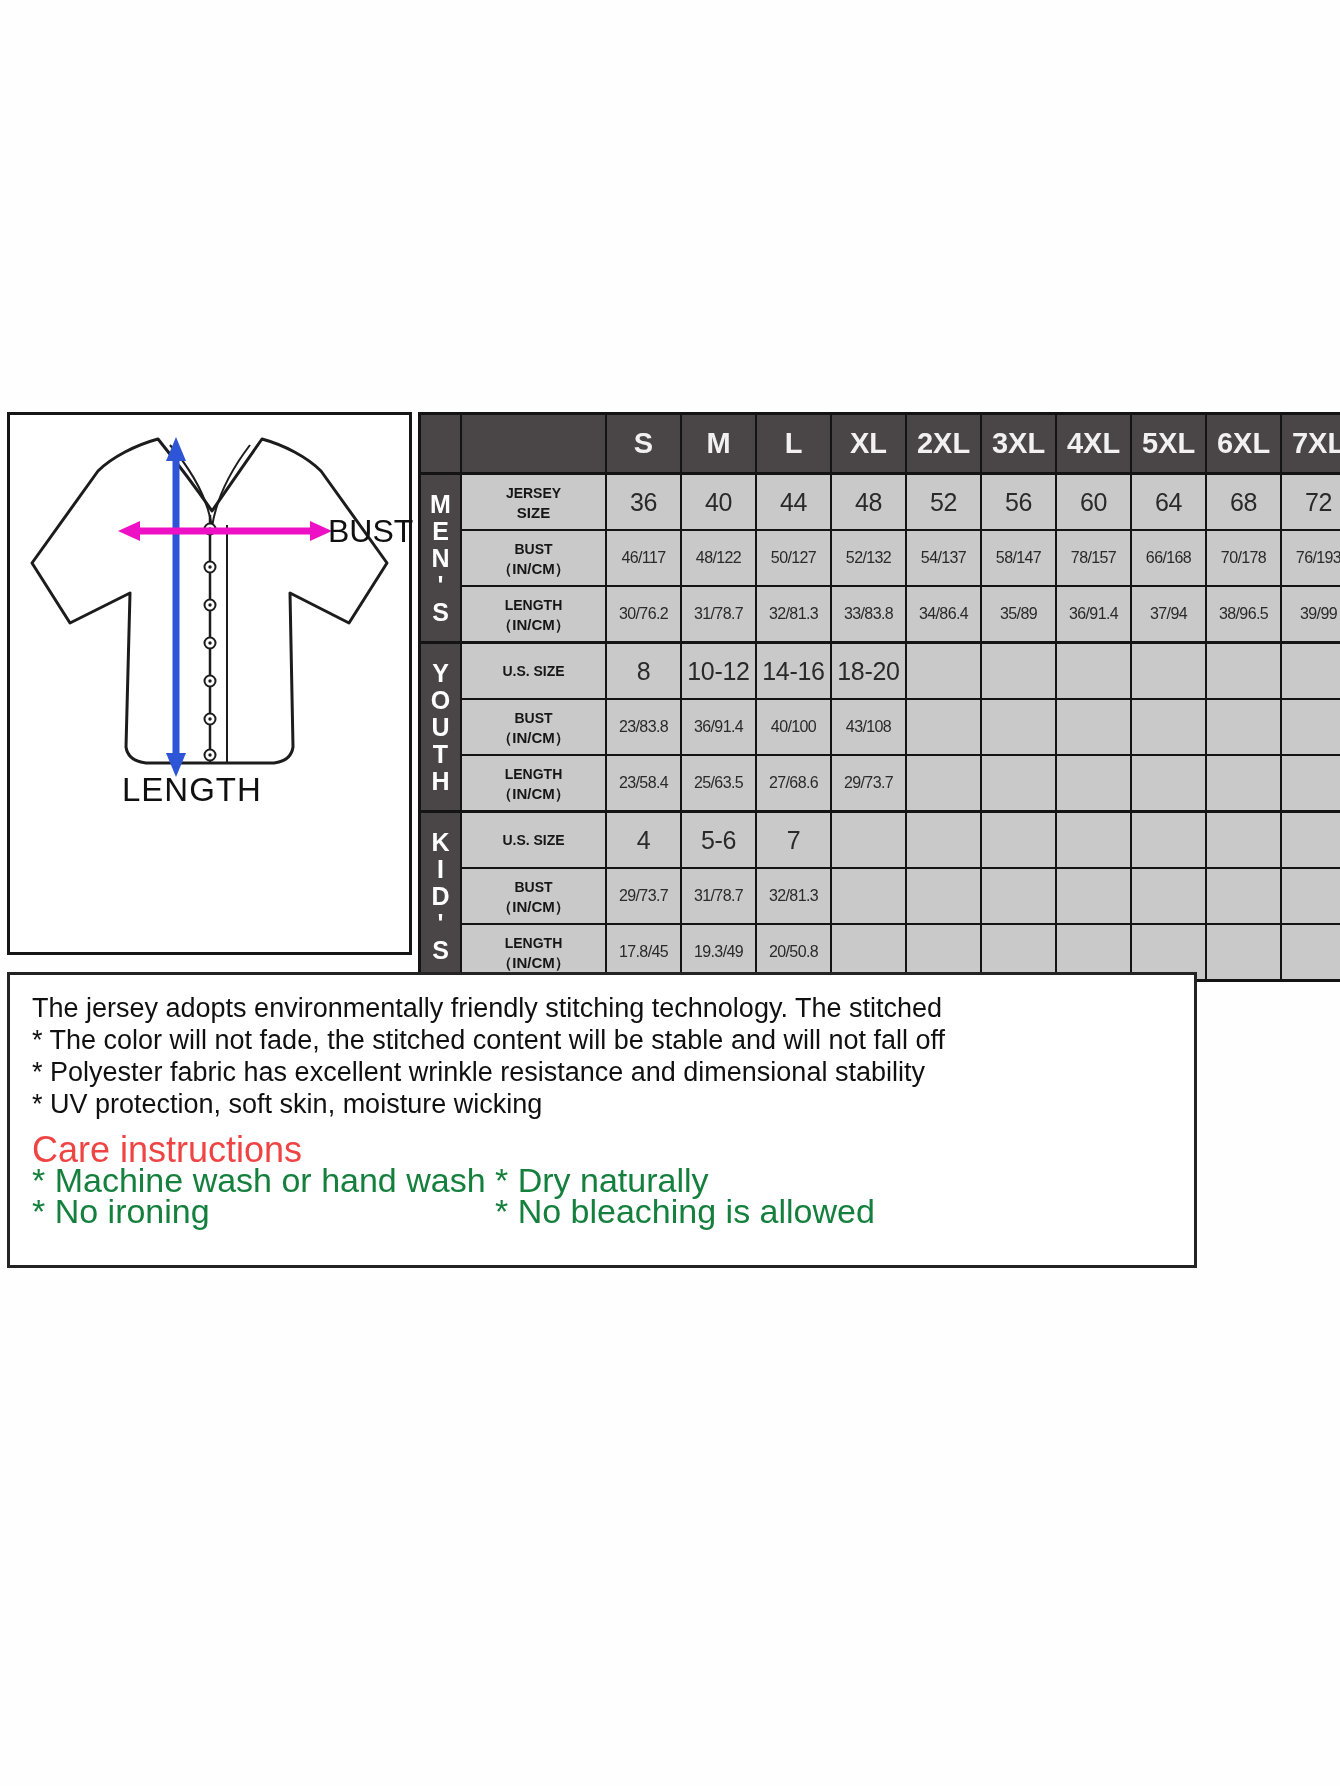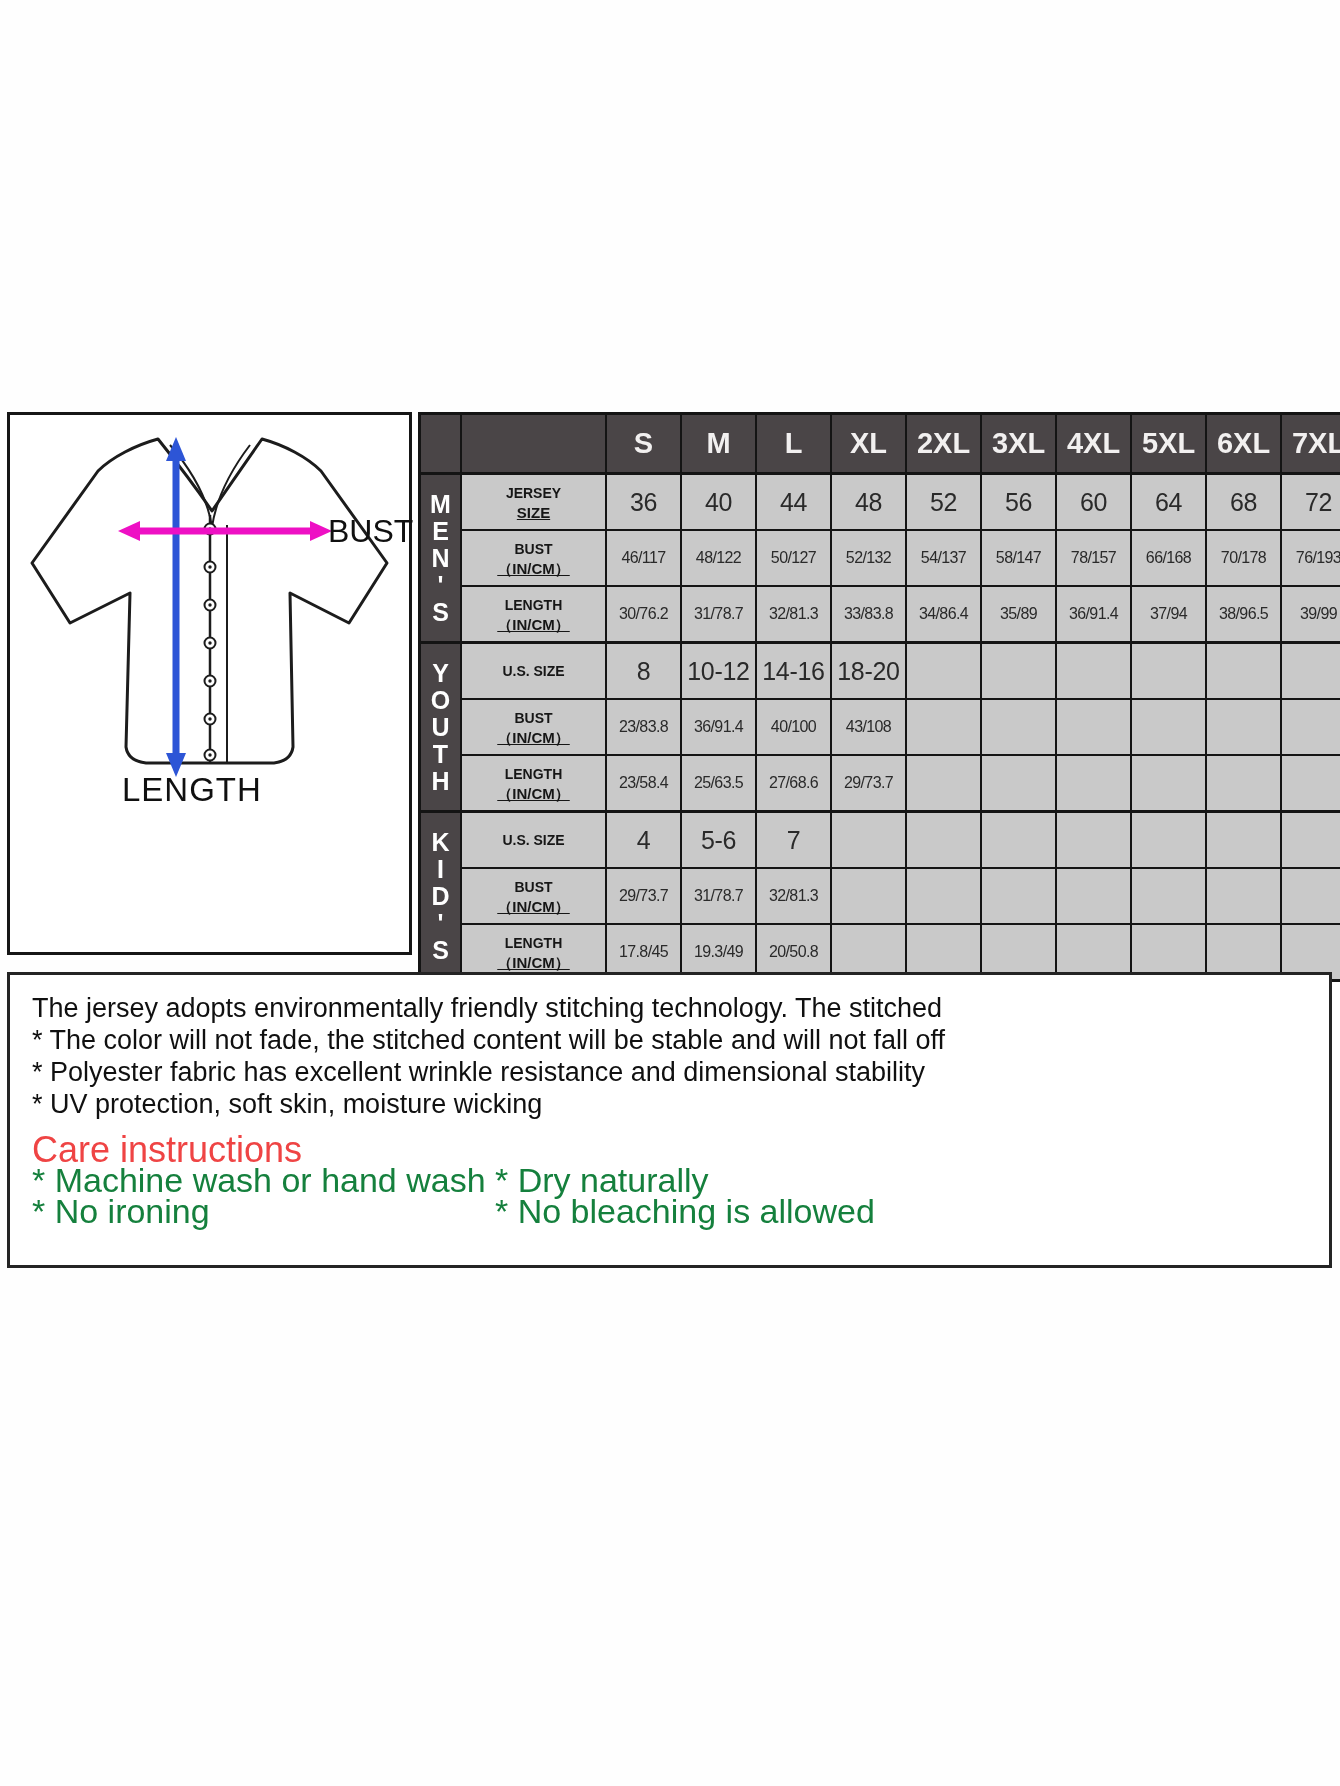--- a/index.html
+++ b/index.html
@@ -22,27 +22,27 @@
                 padding:0;overflow:hidden;}
   tr.head-row td{height:57px;background:#4a4547;color:#f2f0f0;font-size:29px;font-weight:600;}
   td.corner-group{width:39px;}
   td.corner-label{width:143px;}
   td.size-head{width:73px;}
   tr.data-row td{height:54px;}
   td.group-cell{background:#4a4547;color:#ffffff;font-weight:bold;}
   .gch{font-size:25px;line-height:27px;font-weight:bold;}
   td.label-cell{background:#c9c9c9;color:#161616;}
   .lbl-main{font-size:14px;font-weight:bold;line-height:21px;}
-  .lbl-unit{font-size:15px;font-weight:bold;line-height:18px;text-decoration:underline;}
+  .lbl-unit{font-size:15px;font-weight:bold;line-height:18px;}
   td.val{background:#c9c9c9;color:#2a2a2a;font-size:25px;letter-spacing:-0.3px;}
   td.val.frac{font-size:16px;letter-spacing:-0.6px;}
   tr.section-start td{border-top:3px solid #141414;}
 
   
-  .desc-box{position:absolute;left:7px;top:972px;width:1325px;height:296px;
+  .desc-box{position:absolute;left:7px;top:972px;width:1190px;height:296px;
             border:3px solid #242424;box-sizing:border-box;background:#ffffff;
             padding:17px 18px 0 22px;}
   .desc-line{font-size:27px;line-height:32px;color:#101010;}
   .care-title{font-size:36px;line-height:31px;margin-top:14px;color:#ef4444;}
   .care-grid{display:grid;grid-template-columns:463px 1fr;}
   .care-item{font-size:34px;line-height:31px;color:#15803d;}
 </style>
 </head>
 <body>
 

